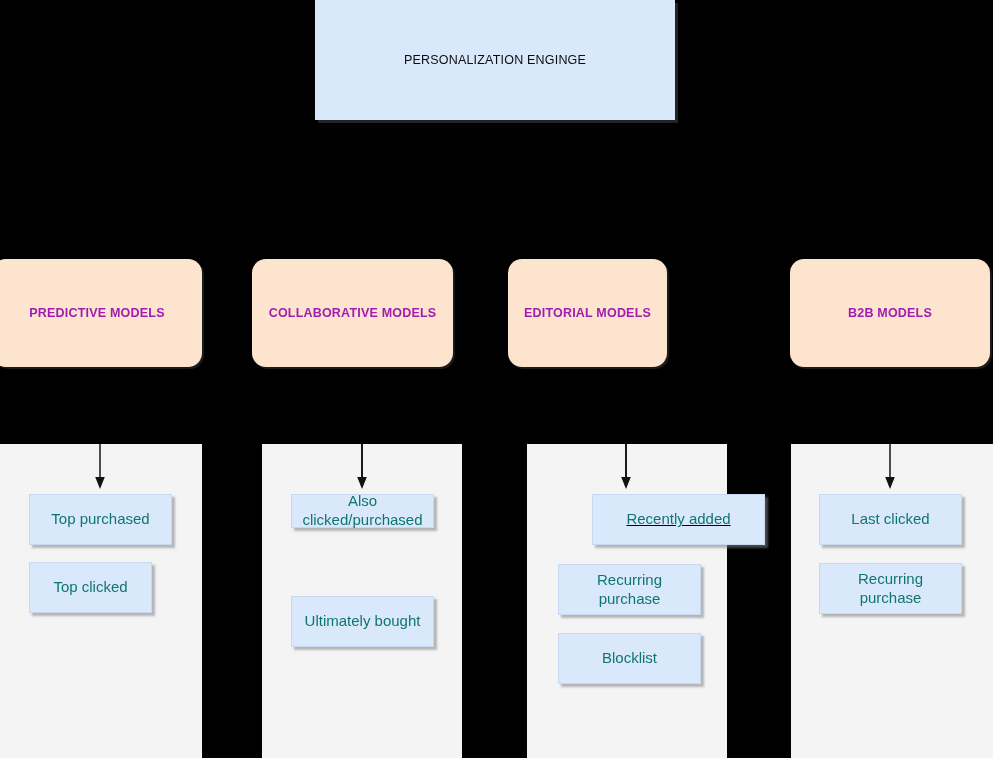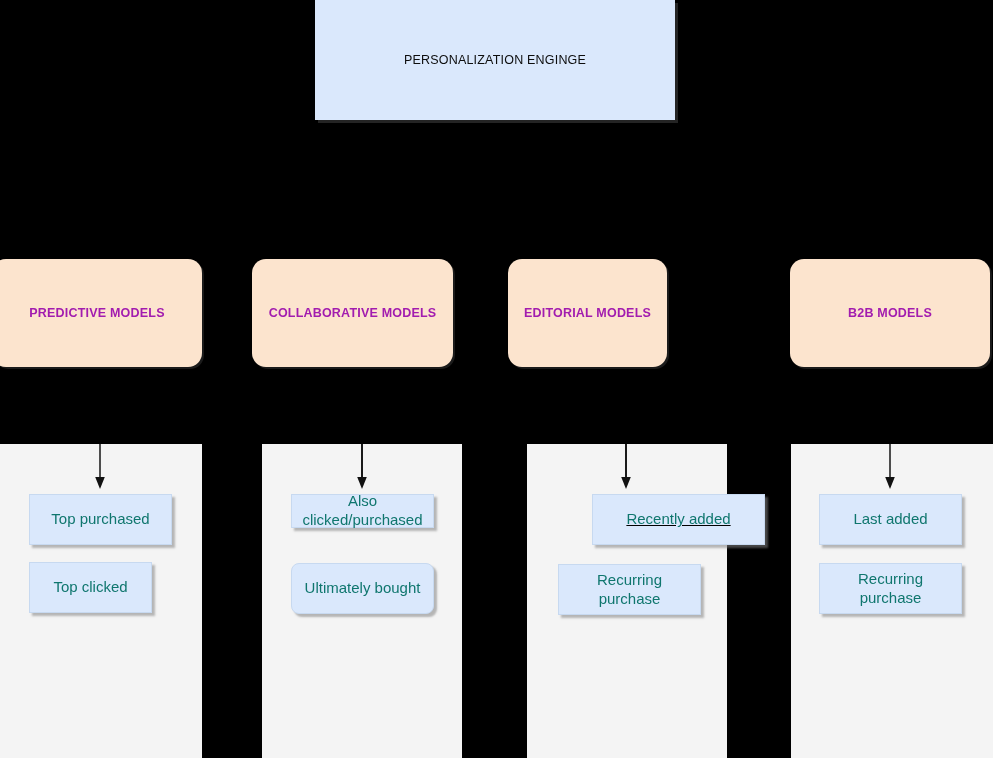--- a/index.html
+++ b/index.html
@@ -126,51 +126,54 @@
   <div class="panel" style="left:262px; width:200px;"></div>
   <div class="arrow" style="left:355px;">
     <svg width="14" height="46" viewBox="0 0 14 46">
       <line x1="7" y1="0" x2="7" y2="34" stroke="#1a1a1a" stroke-width="2"></line>
       <polygon points="7,45 2.2,33 11.8,33" fill="#111111"></polygon>
     </svg>
   </div>
   <div class="item-box" style="left:291px; top:494px; width:143px; height:34px;">
     <span class="item-label">Also clicked/purchased</span>
   </div>
-  <div class="item-box" style="left:291px; top:563px; width:143px; height:51px;border-radius:8px;">
+  <div class="item-box" style="left:291px; top:596px; width:143px; height:51px;">
     <span class="item-label">Ultimately bought</span>
   </div>
 
   <div class="model-box" style="left:508px; width:159px;">
     <span class="model-label">EDITORIAL MODELS</span>
   </div>
   <div class="panel" style="left:527px; width:200px;"></div>
   <div class="arrow" style="left:619px;">
     <svg width="14" height="46" viewBox="0 0 14 46">
       <line x1="7" y1="0" x2="7" y2="34" stroke="#1a1a1a" stroke-width="2"></line>
       <polygon points="7,45 2.2,33 11.8,33" fill="#111111"></polygon>
     </svg>
   </div>
   <div class="item-box" style="left:592px; top:494px; width:173px; height:51px;text-decoration:underline;">
     <span class="item-label">Recently added</span>
   </div>
   <div class="item-box" style="left:558px; top:564px; width:143px; height:51px;">
     <span class="item-label">Recurring purchase</span>
   </div>
+  <div class="item-box" style="left:558px; top:633px; width:143px; height:51px;">
+    <span class="item-label">Blocklist</span>
+  </div>
 
   <div class="model-box" style="left:790px; width:200px;">
     <span class="model-label">B2B MODELS</span>
   </div>
   <div class="panel" style="left:791px; width:202px;"></div>
   <div class="arrow" style="left:883px;">
     <svg width="14" height="46" viewBox="0 0 14 46">
       <line x1="7" y1="0" x2="7" y2="34" stroke="#4d4d4d" stroke-width="2"></line>
       <polygon points="7,45 2.2,33 11.8,33" fill="#111111"></polygon>
     </svg>
   </div>
   <div class="item-box" style="left:819px; top:494px; width:143px; height:51px;">
-    <span class="item-label">Last added</span>
+    <span class="item-label">Last clicked</span>
   </div>
   <div class="item-box" style="left:819px; top:563px; width:143px; height:51px;">
     <span class="item-label">Recurring purchase</span>
   </div>
 
 </div>
 
 </body></html>

